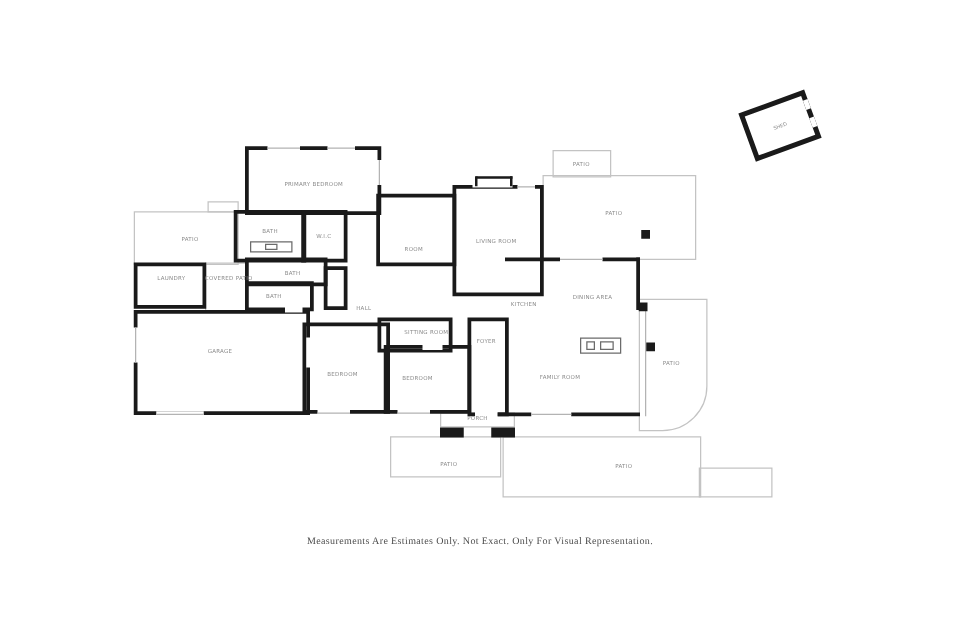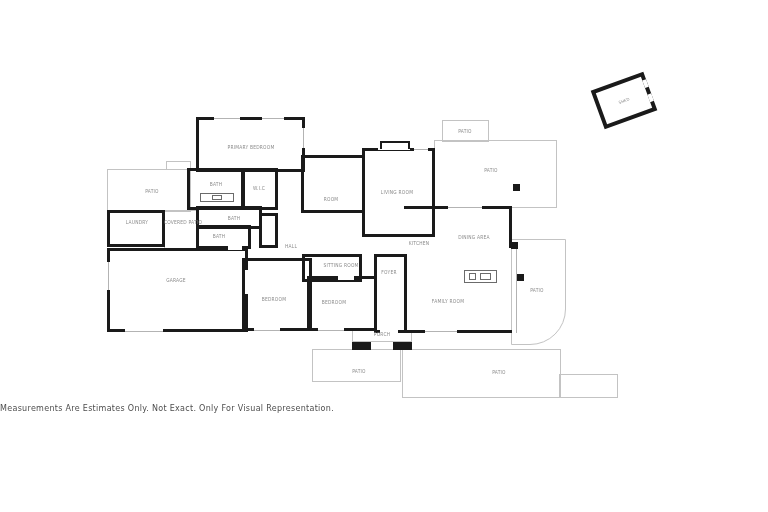--- a/index.html
+++ b/index.html
@@ -17,22 +17,22 @@
   .hair{position:absolute;background:#b3b3b3;}
   .post{position:absolute;background:#1a1a1a;}
   .fixture{position:absolute;border:1px solid #6b6b6b;box-sizing:border-box;background:#fff;}
   .lbl{position:absolute;font-size:8px;line-height:8px;color:#8a8a8a;white-space:nowrap;
        letter-spacing:0.4px;transform:translate(-50%,-50%) scale(0.55);transform-origin:center;}
   #shed{position:absolute;left:596px;top:80px;width:56px;height:41px;border:4px solid #1a1a1a;
         box-sizing:border-box;transform:rotate(-20deg);}
   #shed .lblin{position:absolute;left:50%;top:50%;font-size:8px;color:#8a8a8a;white-space:nowrap;
         transform:translate(-50%,-50%) scale(0.5);}
   #shed .sgap{position:absolute;background:#fff;}
-  #disclaimer{position:absolute;left:0;top:404px;width:768px;text-align:left;
-        font-size:8px;color:#4d4d4d;letter-spacing:0.3px;}
+  #disclaimer{position:absolute;left:0;top:428px;width:768px;text-align:center;
+        font-size:8px;color:#4d4d4d;letter-spacing:0.3px;font-family:Liberation Serif, serif;}
 </style>
 </head>
 <body>
 
 <div id="stage">
 
   <div class="tb" style="left:107px;top:169px;width:84px;height:43px;"></div>
   <div class="tb" style="left:166px;top:161px;width:25px;height:9px;"></div>
   <div class="tb" style="left:164px;top:210px;width:34px;height:39px;"></div>
   <div class="tb" style="left:442px;top:120px;width:47px;height:22px;"></div>

